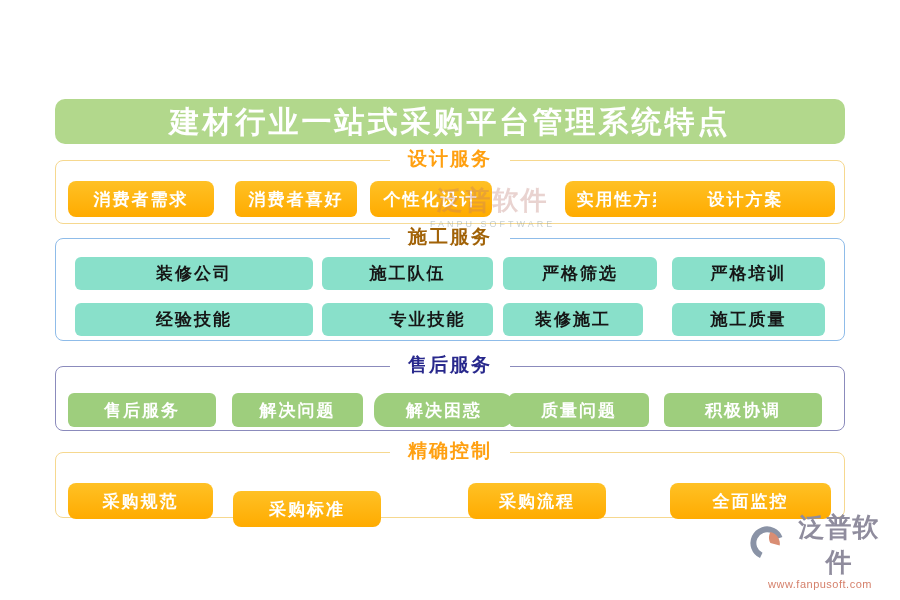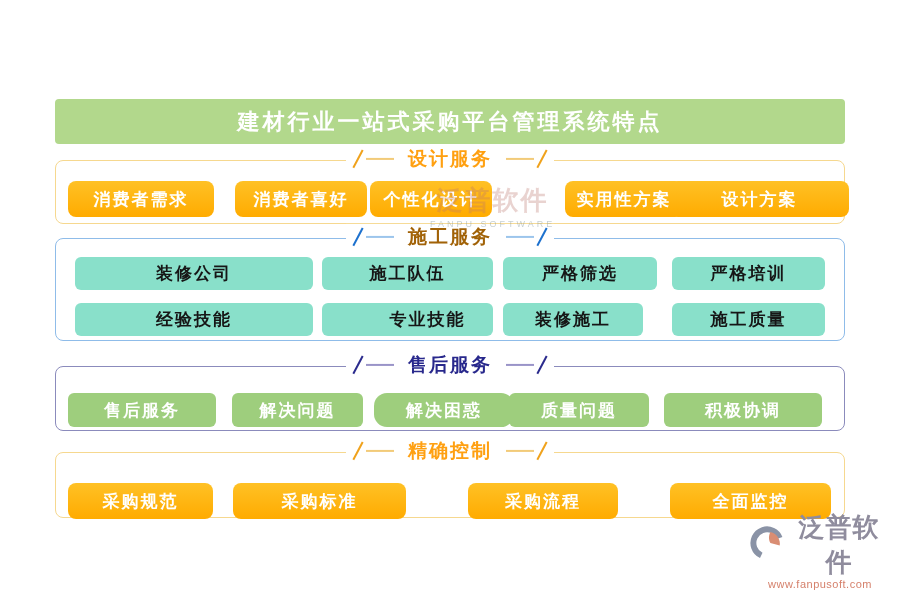--- a/index.html
+++ b/index.html
@@ -2,33 +2,34 @@
 <html><head>
 <meta charset="utf-8">
 <style>
   html,body { margin:0; padding:0; background:#ffffff; }
   .page {
     position:relative; width:900px; height:600px; background:#ffffff;
     font-family:"Liberation Sans","DejaVu Sans",sans-serif; overflow:hidden;
   }
   .title {
     position:absolute; left:55px; top:99px; width:790px; height:45px;
-    background:#B2D88C; border-radius:4px; color:#ffffff; font-weight:bold;
-    font-size:22px; text-align:center; line-height:46px; letter-spacing:3px;
+    background:#B2D88C; border-radius:10px; color:#ffffff; font-weight:bold;
+    font-size:30px; text-align:center; line-height:46px; letter-spacing:3px;
     box-sizing:border-box;
   }
   .sec { position:absolute; left:55px; width:788px; border-radius:8px; }
   .s1 { top:160px; height:62px;  border:1px solid #F6D88F; }
   .s2 { top:238px; height:101px; border:1px solid #8FBCE9; }
   .s3 { top:366px; height:63px;  border:1px solid #8B8BBC; }
   .s4 { top:452px; height:64px;  border:1px solid #F6D88F; }
   .legend {
     position:absolute; top:0; left:50%; transform:translate(-50%,-58%);
     display:flex; align-items:center; background:#ffffff; padding:0 4px; height:26px;
     white-space:nowrap;
+    flex-direction:column;
   }
   .legend .txt { font-size:19px; font-weight:bold; letter-spacing:2px; margin:0 14px; }
   .legend .hl  { width:28px; height:2px; }
   .legend .sl  { width:2px; height:20px; transform:rotate(28deg); margin:0 7px; }
   .s1 .txt,.s4 .txt { color:#FFA011; }
   .s1 .hl,.s4 .hl   { background:#F2CB79; }
   .s1 .sl,.s4 .sl   { background:#F0A21C; }
   .s2 .txt { color:#a16207; }
   .s2 .hl  { background:#9CC5EC; }
   .s2 .sl  { background:#1D71CE; }
@@ -60,24 +61,24 @@
 
   <div class="sec s1">
     <div class="legend">
       <span class="sl"></span>
       <span class="hl"></span>
       <span class="txt">设计服务</span>
       <span class="hl"></span>
       <span class="sl"></span>
     </div>
     <div class="btn orange" style="top:20px;left:12px;width:146px;">消费者需求</div>
-    <div class="btn orange" style="top:20px;left:179px;width:132px;">消费者喜好</div>
+    <div class="btn orange" style="top:20px;left:179px;width:122px;border-radius:6px;">消费者喜好</div>
     <div class="btn orange" style="top:20px;left:314px;width:122px;border-radius:8px;">个性化设计</div>
     <div class="btn orange" style="top:20px;left:469px;width:118px;margin-left:40px;">实用性方案</div>
-    <div class="btn orange" style="top:20px;left:614px;width:179px;">设计方案</div>
+    <div class="btn orange" style="top:20px;left:600px;width:179px;">设计方案</div>
   </div>
 
   <div class="sec s2">
     <div class="legend">
       <span class="sl"></span>
       <span class="hl"></span>
       <span class="txt">施工服务</span>
       <span class="hl"></span>
       <span class="sl"></span>
     </div>
@@ -108,22 +109,22 @@
 
   <div class="sec s4">
     <div class="legend">
       <span class="sl"></span>
       <span class="hl"></span>
       <span class="txt">精确控制</span>
       <span class="hl"></span>
       <span class="sl"></span>
     </div>
     <div class="btn orange" style="top:30px;left:12px;width:145px;">采购规范</div>
-    <div class="btn orange" style="top:30px;left:177px;width:173px;">采购标准</div>
-    <div class="btn orange" style="top:30px;left:412px;width:150px;">采购流程</div>
+    <div class="btn orange" style="top:38px;left:177px;width:148px;">采购标准</div>
+    <div class="btn orange" style="top:30px;left:412px;width:138px;">采购流程</div>
     <div class="btn orange" style="top:30px;left:614px;width:161px;">全面监控</div>
   </div>
 
   <div class="wm">
     <div class="wm-text">泛普软件</div>
     <div class="wm-sub">FANPU SOFTWARE</div>
   </div>
 
   <div class="brandbox">
     <div class="brandrow">

